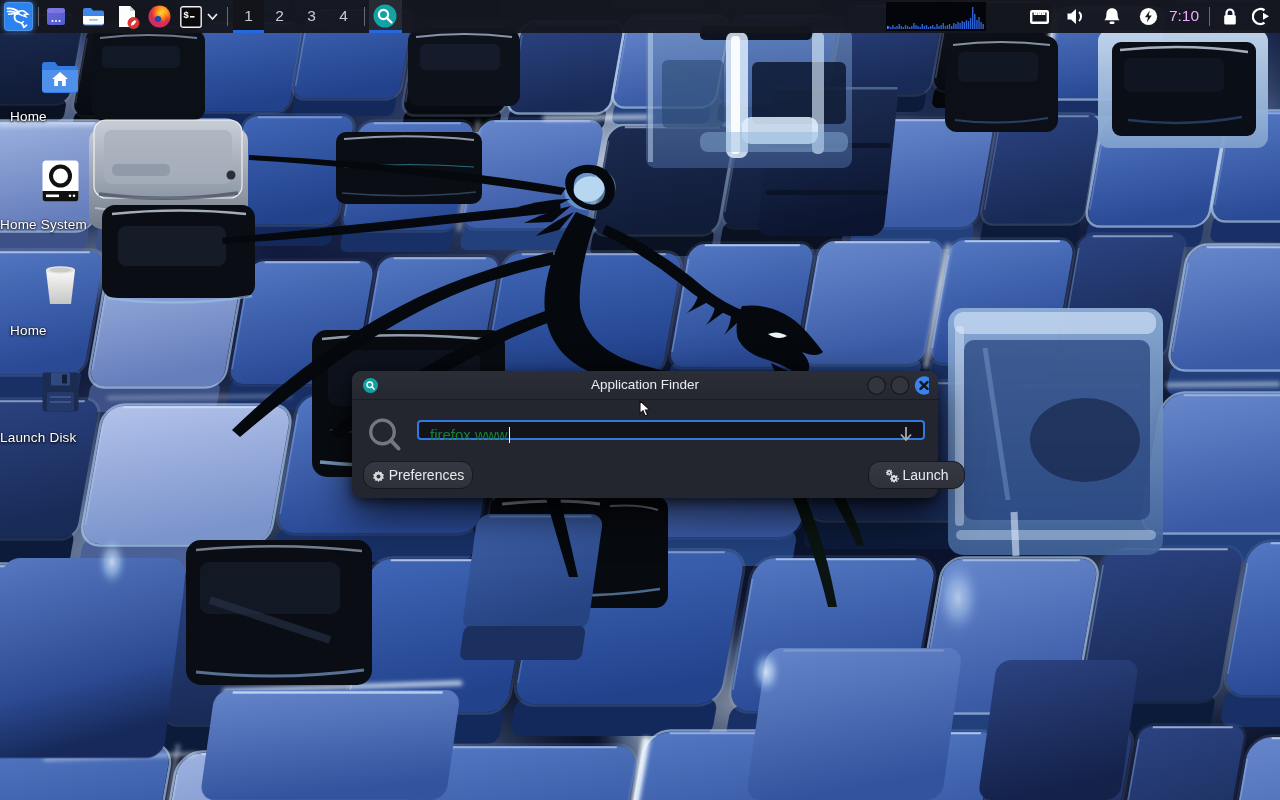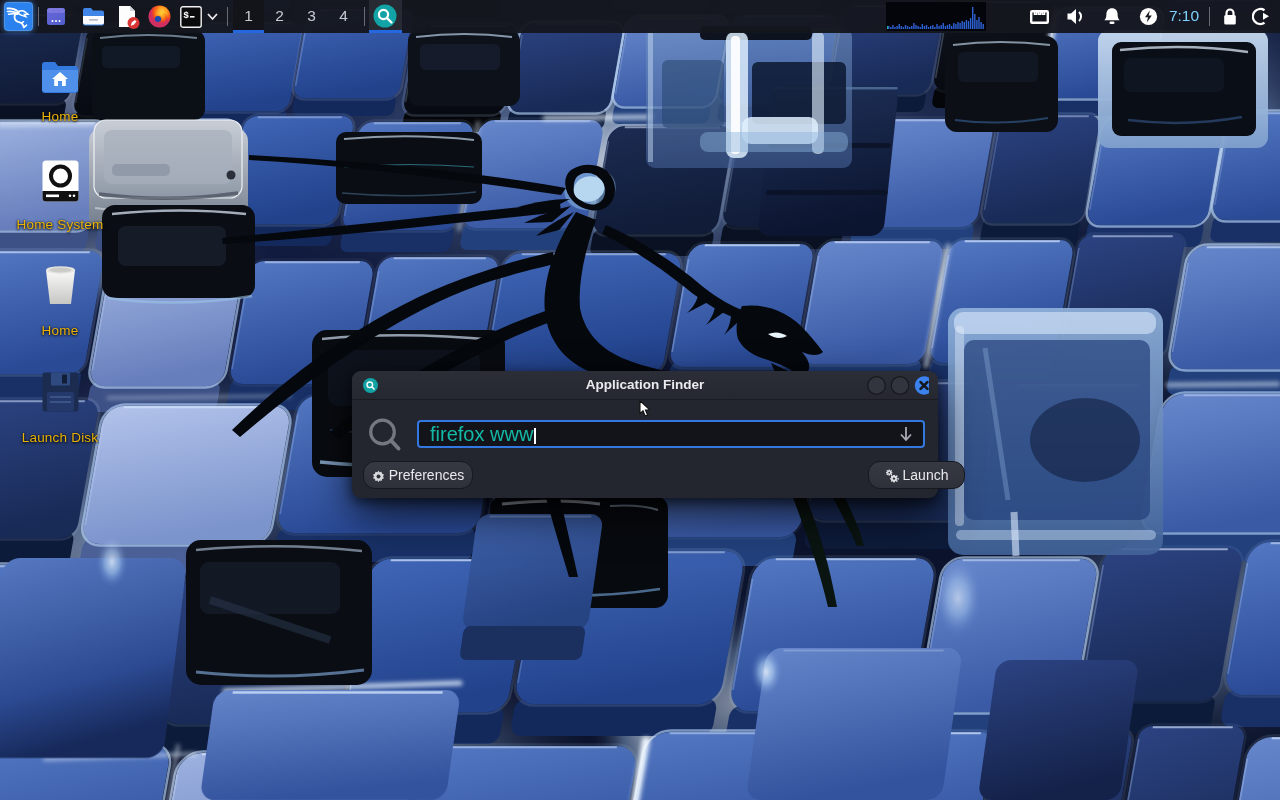--- a/index.html
+++ b/index.html
@@ -1,26 +1,26 @@
 <!DOCTYPE html>
 <html><head><meta charset="utf-8">
 <style>
 *{margin:0;padding:0;box-sizing:border-box}
 html,body{width:1280px;height:800px;overflow:hidden;background:#0a1129;font-family:"Liberation Sans",sans-serif}
 #wp{position:absolute;left:0;top:0}
 .abs{position:absolute}
-.lbl{position:absolute;color:#eab308;font-size:13.5px;text-align:center;text-shadow:0 1px 3px rgba(0,0,0,0.95),0 0 2px rgba(0,0,0,0.8);letter-spacing:0.2px}
+.lbl{position:absolute;color:#ffffff;font-size:13.5px;text-shadow:0 1px 3px rgba(0,0,0,0.95),0 0 2px rgba(0,0,0,0.8);letter-spacing:0.2px}
 #panel{position:absolute;left:0;top:0;width:1280px;height:33px;background:rgba(21,23,30,0.96)}
 .sep{position:absolute;top:7px;width:1px;height:19px;background:#686b73}
 .wsnum{position:absolute;top:0;height:33px;line-height:31px;font-size:15.5px;color:#c7cad2;text-align:center}
-#clock{position:absolute;top:0;height:45px;line-height:32px;font-size:15.5px;color:#7dd3fc}
+#clock{position:absolute;top:0;height:45px;line-height:32px;font-size:15.5px;color:#f0abfc}
 #dlg{position:absolute;left:352px;top:371px;width:586px;height:127px;background:#23262e;border-radius:9px;box-shadow:0 16px 40px rgba(0,0,0,0.72),0 4px 12px rgba(0,0,0,0.55)}
 #dlgtitle{position:absolute;left:0;top:0;width:100%;height:29px;background:linear-gradient(#2b2e37,#252830);border-radius:9px 9px 0 0;border-bottom:1px solid #1a1c22}
-#dlgtitle .t{position:absolute;width:100%;text-align:center;top:6px;font-size:13.5px;font-weight:bold;color:#e9ebee}
-.inp{position:absolute;left:65px;top:49px;width:508px;height:28px;background:#121419;border:2px solid #3377e0;border-radius:4px;color:#14b8a6;font-size:20px;line-height:25px;padding-left:11px}
+#dlgtitle .t{position:absolute;width:100%;text-align:center;top:6px;font-size:13.5px;font-weight:normal;color:#e9ebee}
+.inp{position:absolute;left:65px;top:49px;width:508px;height:20px;background:#121419;border:2px solid #3377e0;border-radius:4px;color:#15803d;font-size:15px;line-height:25px;padding-left:11px}
 .btn{position:absolute;top:90px;height:28px;background:linear-gradient(#363942,#2e313a);border:1px solid #16181d;border-radius:12px;color:#e7e9eb;font-size:14px;line-height:26px;text-align:center}
 </style></head><body>
 <svg id="wp" width="1280" height="800" viewBox="0 0 1280 800">
 <defs>
 <radialGradient id="glowG">
         <stop offset="0" stop-color="#eaf3ff"></stop>
         <stop offset="0.45" stop-color="#9cc2f2" stop-opacity="0.65"></stop>
         <stop offset="1" stop-color="#0a1128" stop-opacity="0"></stop>
       </radialGradient>
 <linearGradient id="towerG" x1="0" y1="0" x2="0.2" y2="1">

